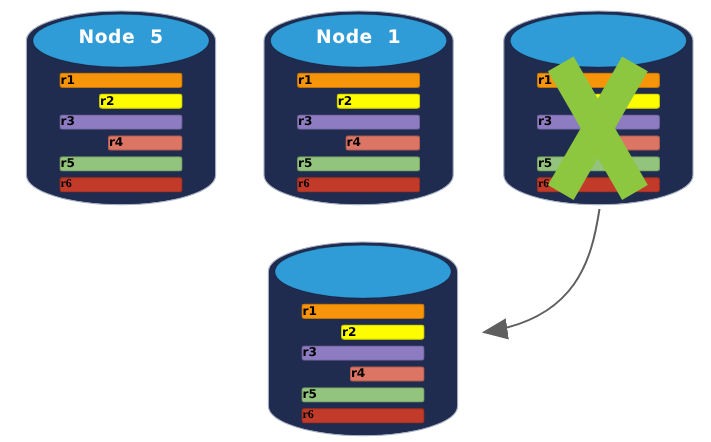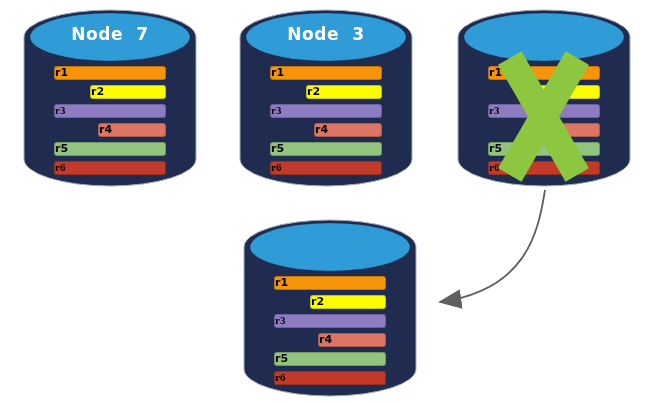--- a/index.html
+++ b/index.html
@@ -25,21 +25,21 @@
     display:flex;flex-direction:column;gap:5px;
   }
   .bar{
     height:14px;border-radius:3px;box-sizing:border-box;
     border:1px solid rgba(0,0,0,0.22);
     font-size:11px;font-weight:bold;color:var(--bar-text);
     text-align:left;line-height:11px;
   }
   .bar-r1{background:var(--replica-r1);}
   .bar-r2{background:var(--replica-r2);margin-left:36px;}
-  .bar-r3{background:var(--replica-r3);font-family:Liberation Serif, serif;}
+  .bar-r3{background:var(--replica-r3);}
   .bar-r4{background:var(--replica-r4);margin-left:44px;}
   .bar-r5{background:var(--replica-r5);}
   .bar-r6{background:var(--replica-r6);font-family:Liberation Serif, serif;}
   .xmark{position:absolute;left:0;top:0;width:100%;height:100%;pointer-events:none;}
   .xmark .stroke{
     position:absolute;left:74px;top:43px;width:27px;height:135px;
     background:var(--failure-x);
   }
   .xmark .s1{transform:rotate(30deg);}
   .xmark .s2{transform:rotate(-30deg);}
@@ -50,37 +50,37 @@
 </head>
 <body>
 
 <div class="canvas">
 
   <div class="node" id="node-1">
     <svg class="cyl" viewBox="0 0 176 184">
       <path class="body" d="M2,31 A86,27 0 0 1 174,31 V153 A86,27 0 0 1 2,153 Z"></path>
       <ellipse class="lid" cx="88" cy="31" rx="80" ry="24"></ellipse>
     </svg>
-    <div class="node-title">Node 7</div>
+    <div class="node-title">Node 5</div>
     <div class="bars">
       <div class="bar bar-r1">r1</div>
       <div class="bar bar-r2">r2</div>
       <div class="bar bar-r3">r3</div>
       <div class="bar bar-r4">r4</div>
       <div class="bar bar-r5">r5</div>
       <div class="bar bar-r6">r6</div>
     </div>
   </div>
 
   <div class="node" id="node-2">
     <svg class="cyl" viewBox="0 0 176 184">
       <path class="body" d="M2,31 A86,27 0 0 1 174,31 V153 A86,27 0 0 1 2,153 Z"></path>
       <ellipse class="lid" cx="88" cy="31" rx="80" ry="24"></ellipse>
     </svg>
-    <div class="node-title">Node 3</div>
+    <div class="node-title">Node 1</div>
     <div class="bars">
       <div class="bar bar-r1">r1</div>
       <div class="bar bar-r2">r2</div>
       <div class="bar bar-r3">r3</div>
       <div class="bar bar-r4">r4</div>
       <div class="bar bar-r5">r5</div>
       <div class="bar bar-r6">r6</div>
     </div>
   </div>
 

